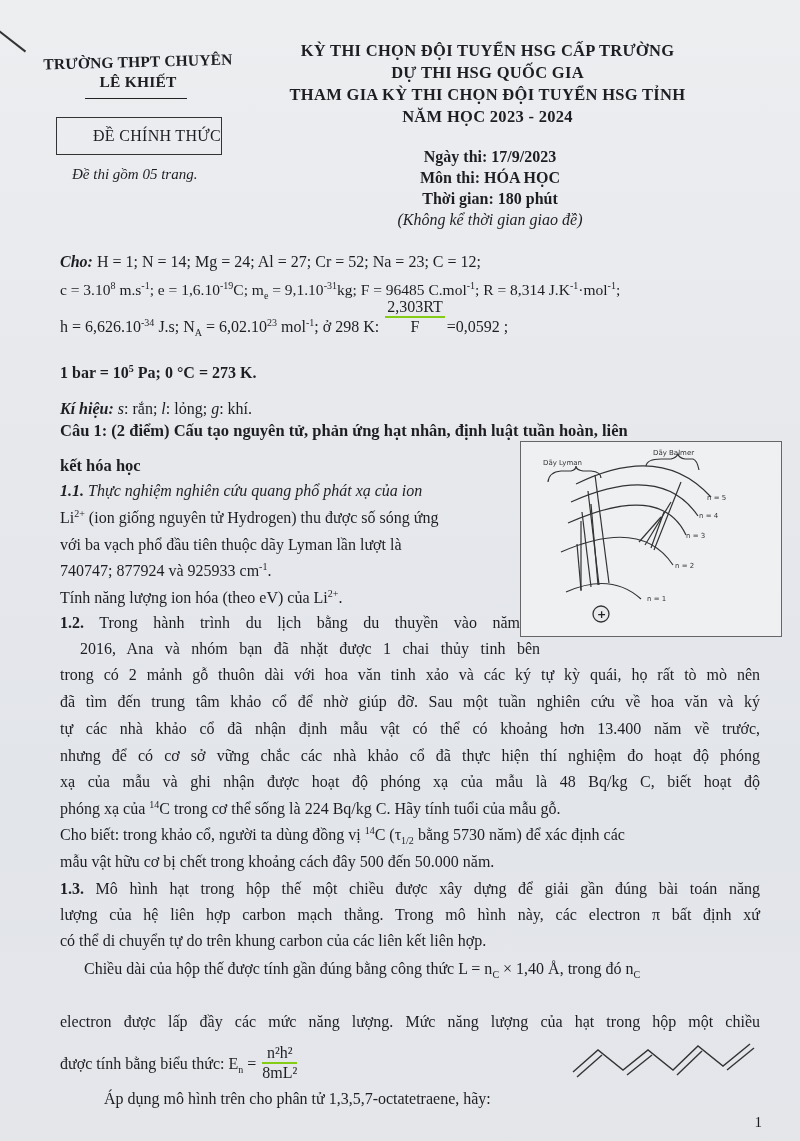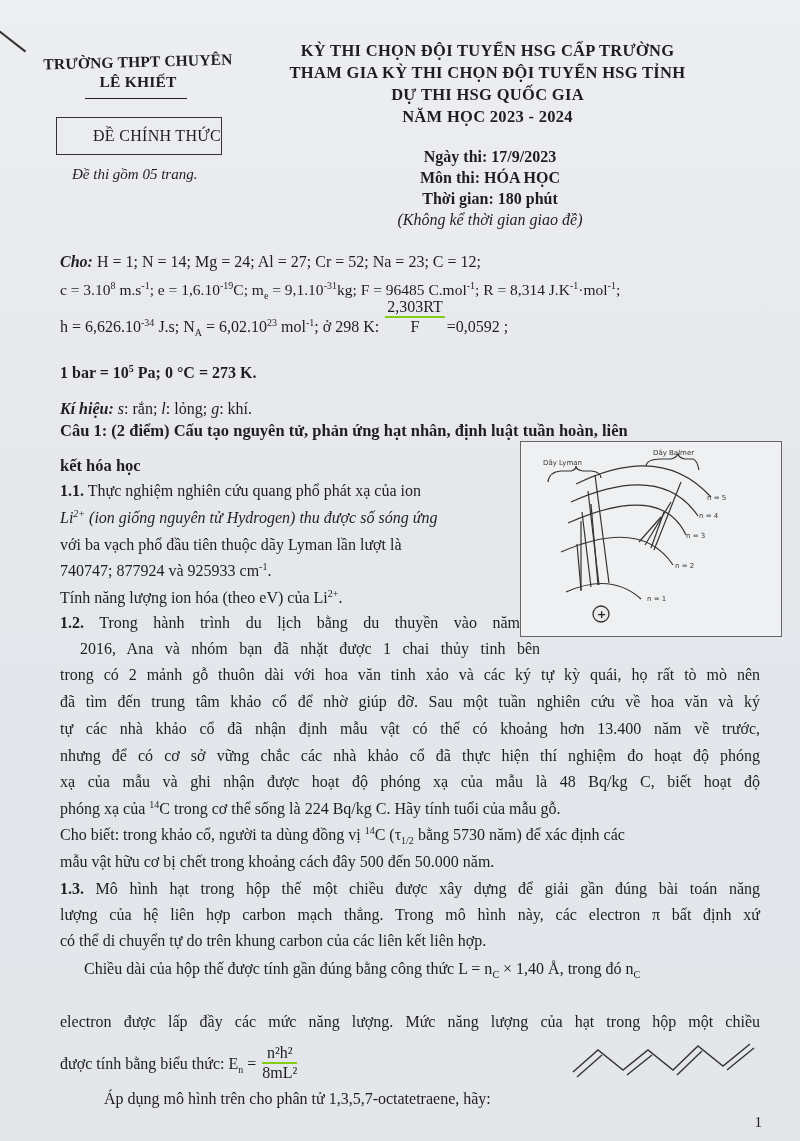--- a/index.html
+++ b/index.html
@@ -51,22 +51,22 @@
     <span class="l2">LÊ KHIẾT</span>
   </div>
   <div class="abs school-rule"></div>
   <div class="abs official-box">
     <span>ĐỀ CHÍNH THỨC</span>
   </div>
   <div class="abs pages-note">Đề thi gồm 05 trang.</div>
 
   <div class="abs exam-title">
     <div>KỲ THI CHỌN ĐỘI TUYỂN HSG CẤP TRƯỜNG</div>
+    <div>DỰ THI HSG QUỐC GIA</div>
     <div>THAM GIA KỲ THI CHỌN ĐỘI TUYỂN HSG TỈNH</div>
-    <div>DỰ THI HSG QUỐC GIA</div>
     <div>NĂM HỌC 2023 - 2024</div>
   </div>
   <div class="abs exam-info">
     <span class="b">Ngày thi: 17/9/2023</span>
     <span class="b">Môn thi: HÓA HỌC</span>
     <span class="b">Thời gian: 180 phút</span>
     <span class="i">(Không kể thời gian giao đề)</span>
   </div>
 
   <div class="line" style="top:253px;">
@@ -87,24 +87,24 @@
     <span>1 bar = 10</span><sup>5</sup><span> Pa; 0 °C = 273 K.</span>
   </div>
   <div class="line" style="top:400px;">
     <span class="bold ital">Kí hiệu:</span>
     <span class="ital">s</span><span>: rắn; </span><span class="ital">l</span><span>: lỏng; </span><span class="ital">g</span><span>: khí.</span>
   </div>
 
   <div class="line bold" style="top:421px; font-size:16.5px;">Câu 1: (2 điểm) Cấu tạo nguyên tử, phản ứng hạt nhân, định luật tuần hoàn, liên</div>
   <div class="line bold" style="top:456px; font-size:16.5px;">kết hóa học</div>
 
-  <div class="line" style="top:482px;">
+  <div class="line" style="top:482px;font-style:italic;">
     <span class="bold">1.1.</span><span> Thực nghiệm nghiên cứu quang phổ phát xạ của ion</span>
   </div>
-  <div class="line" style="top:509px;font-style:italic;">
+  <div class="line" style="top:509px;">
     <span>Li</span><sup>2+</sup><span> (ion giống nguyên tử Hydrogen) thu được số sóng ứng</span>
   </div>
   <div class="line" style="top:536px;">với ba vạch phổ đầu tiên thuộc dãy Lyman lần lượt là</div>
   <div class="line" style="top:562px;">
     <span>740747; 877924 và 925933 cm</span><sup>-1</sup><span>.</span>
   </div>
   <div class="line" style="top:589px;">
     <span>Tính năng lượng ion hóa (theo eV) của Li</span><sup>2+</sup><span>.</span>
   </div>
 

